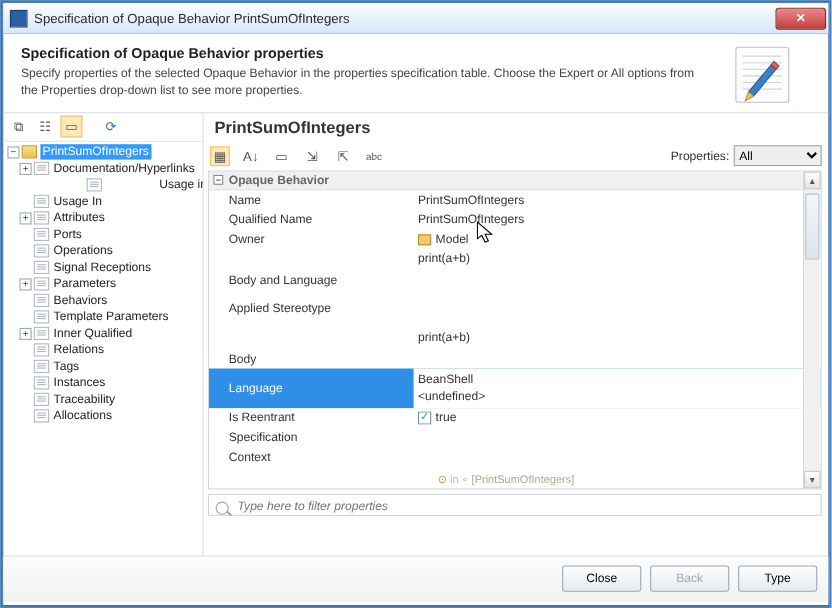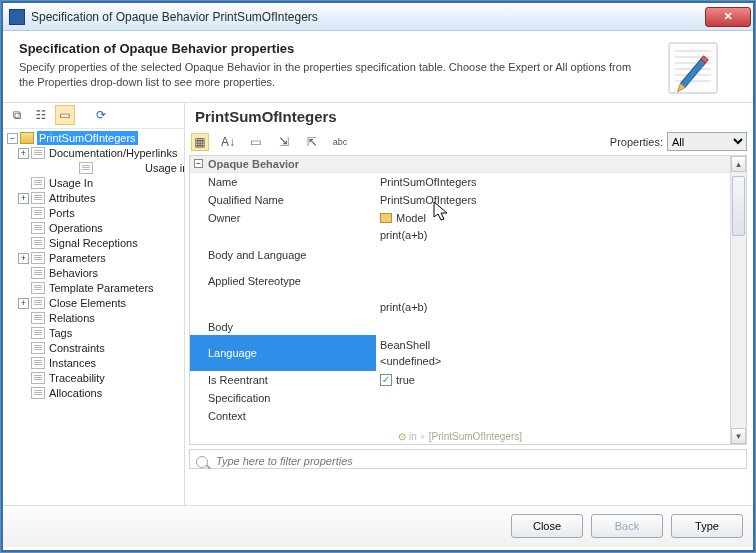--- a/index.html
+++ b/index.html
@@ -161,36 +161,31 @@
             <span class="lbl">Behaviors</span>
           </div>
         <div class="tree-row" style="padding-left:13px;">
             <span class="tw blank"></span>
             <span class="ticon pg"></span>
             <span class="lbl">Template Parameters</span>
           </div>
         <div class="tree-row" style="padding-left:13px;">
             <span class="tw">+</span>
             <span class="ticon pg"></span>
-            <span class="lbl">Close Elements</span>
+            <span class="lbl">Inner Qualified</span>
           </div>
         <div class="tree-row" style="padding-left:13px;">
             <span class="tw blank"></span>
             <span class="ticon pg"></span>
             <span class="lbl">Relations</span>
           </div>
         <div class="tree-row" style="padding-left:13px;">
             <span class="tw blank"></span>
             <span class="ticon pg"></span>
             <span class="lbl">Tags</span>
-          </div>
-        <div class="tree-row" style="padding-left:13px;">
-            <span class="tw blank"></span>
-            <span class="ticon pg"></span>
-            <span class="lbl">Constraints</span>
           </div>
         <div class="tree-row" style="padding-left:13px;">
             <span class="tw blank"></span>
             <span class="ticon pg"></span>
             <span class="lbl">Instances</span>
           </div>
         <div class="tree-row" style="padding-left:13px;">
             <span class="tw blank"></span>
             <span class="ticon pg"></span>
             <span class="lbl">Traceability</span>

